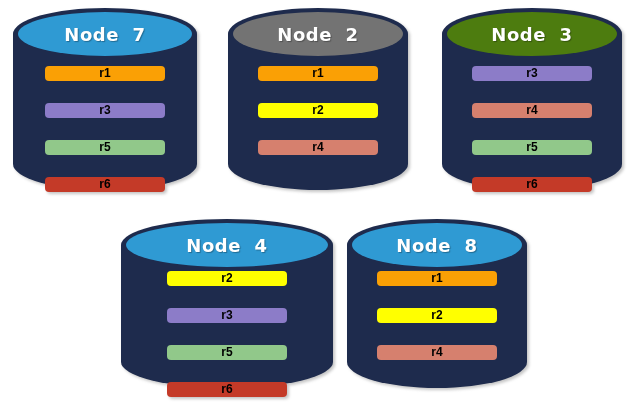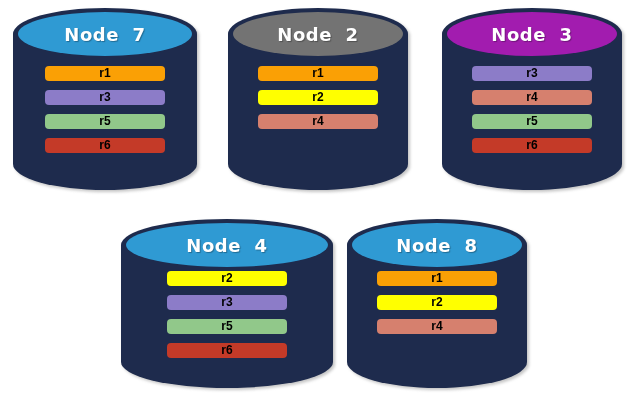--- a/index.html
+++ b/index.html
@@ -33,21 +33,21 @@
     font-weight: 700;
     font-size: 18px;
     word-spacing: 7px;
     letter-spacing: 0.5px;
     text-shadow: 1px 1px 1px rgba(0,0,0,0.30);
     white-space: nowrap;
   }
   .bars {
     position: absolute; left: 50%; transform: translateX(-50%);
     width: 120px;
-    display: flex; flex-direction: column; gap: 9px;
+    display: flex; flex-direction: column; gap: 22px;
   }
   .node:nth-of-type(-n+3) .bars { top: 58px; }
   .node:nth-of-type(n+4)  .bars { top: 52px; }
   .bar {
     height: 15px;
     border-radius: 4px;
     font-weight: 700;
     font-size: 12px;
     line-height: 15px;
     text-align: center;
@@ -77,21 +77,21 @@
     </div>
     <div class="bars">
         <div class="bar" style="background: rgb(250, 160, 5); color: rgb(0, 0, 0);">r1</div>
         <div class="bar" style="background: rgb(255, 255, 0); color: rgb(0, 0, 0);">r2</div>
         <div class="bar" style="background: rgb(214, 128, 110); color: rgb(0, 0, 0);">r4</div>
       </div>
   </div>
 
   <div class="node">
     <div class="cyl-silhouette" style="background: rgb(30, 43, 77);"></div>
-    <div class="cyl-top" style="background: #a21caf;">
+    <div class="cyl-top" style="background: #4d7c0f;">
       <span class="node-title" style="color: rgb(255, 255, 255);">Node 3</span>
     </div>
     <div class="bars">
         <div class="bar" style="background: rgb(140, 124, 200); color: rgb(0, 0, 0);">r3</div>
         <div class="bar" style="background: rgb(214, 128, 110); color: rgb(0, 0, 0);">r4</div>
         <div class="bar" style="background: rgb(145, 200, 138); color: rgb(0, 0, 0);">r5</div>
         <div class="bar" style="background: rgb(196, 58, 40); color: rgb(0, 0, 0);">r6</div>
       </div>
   </div>
 

